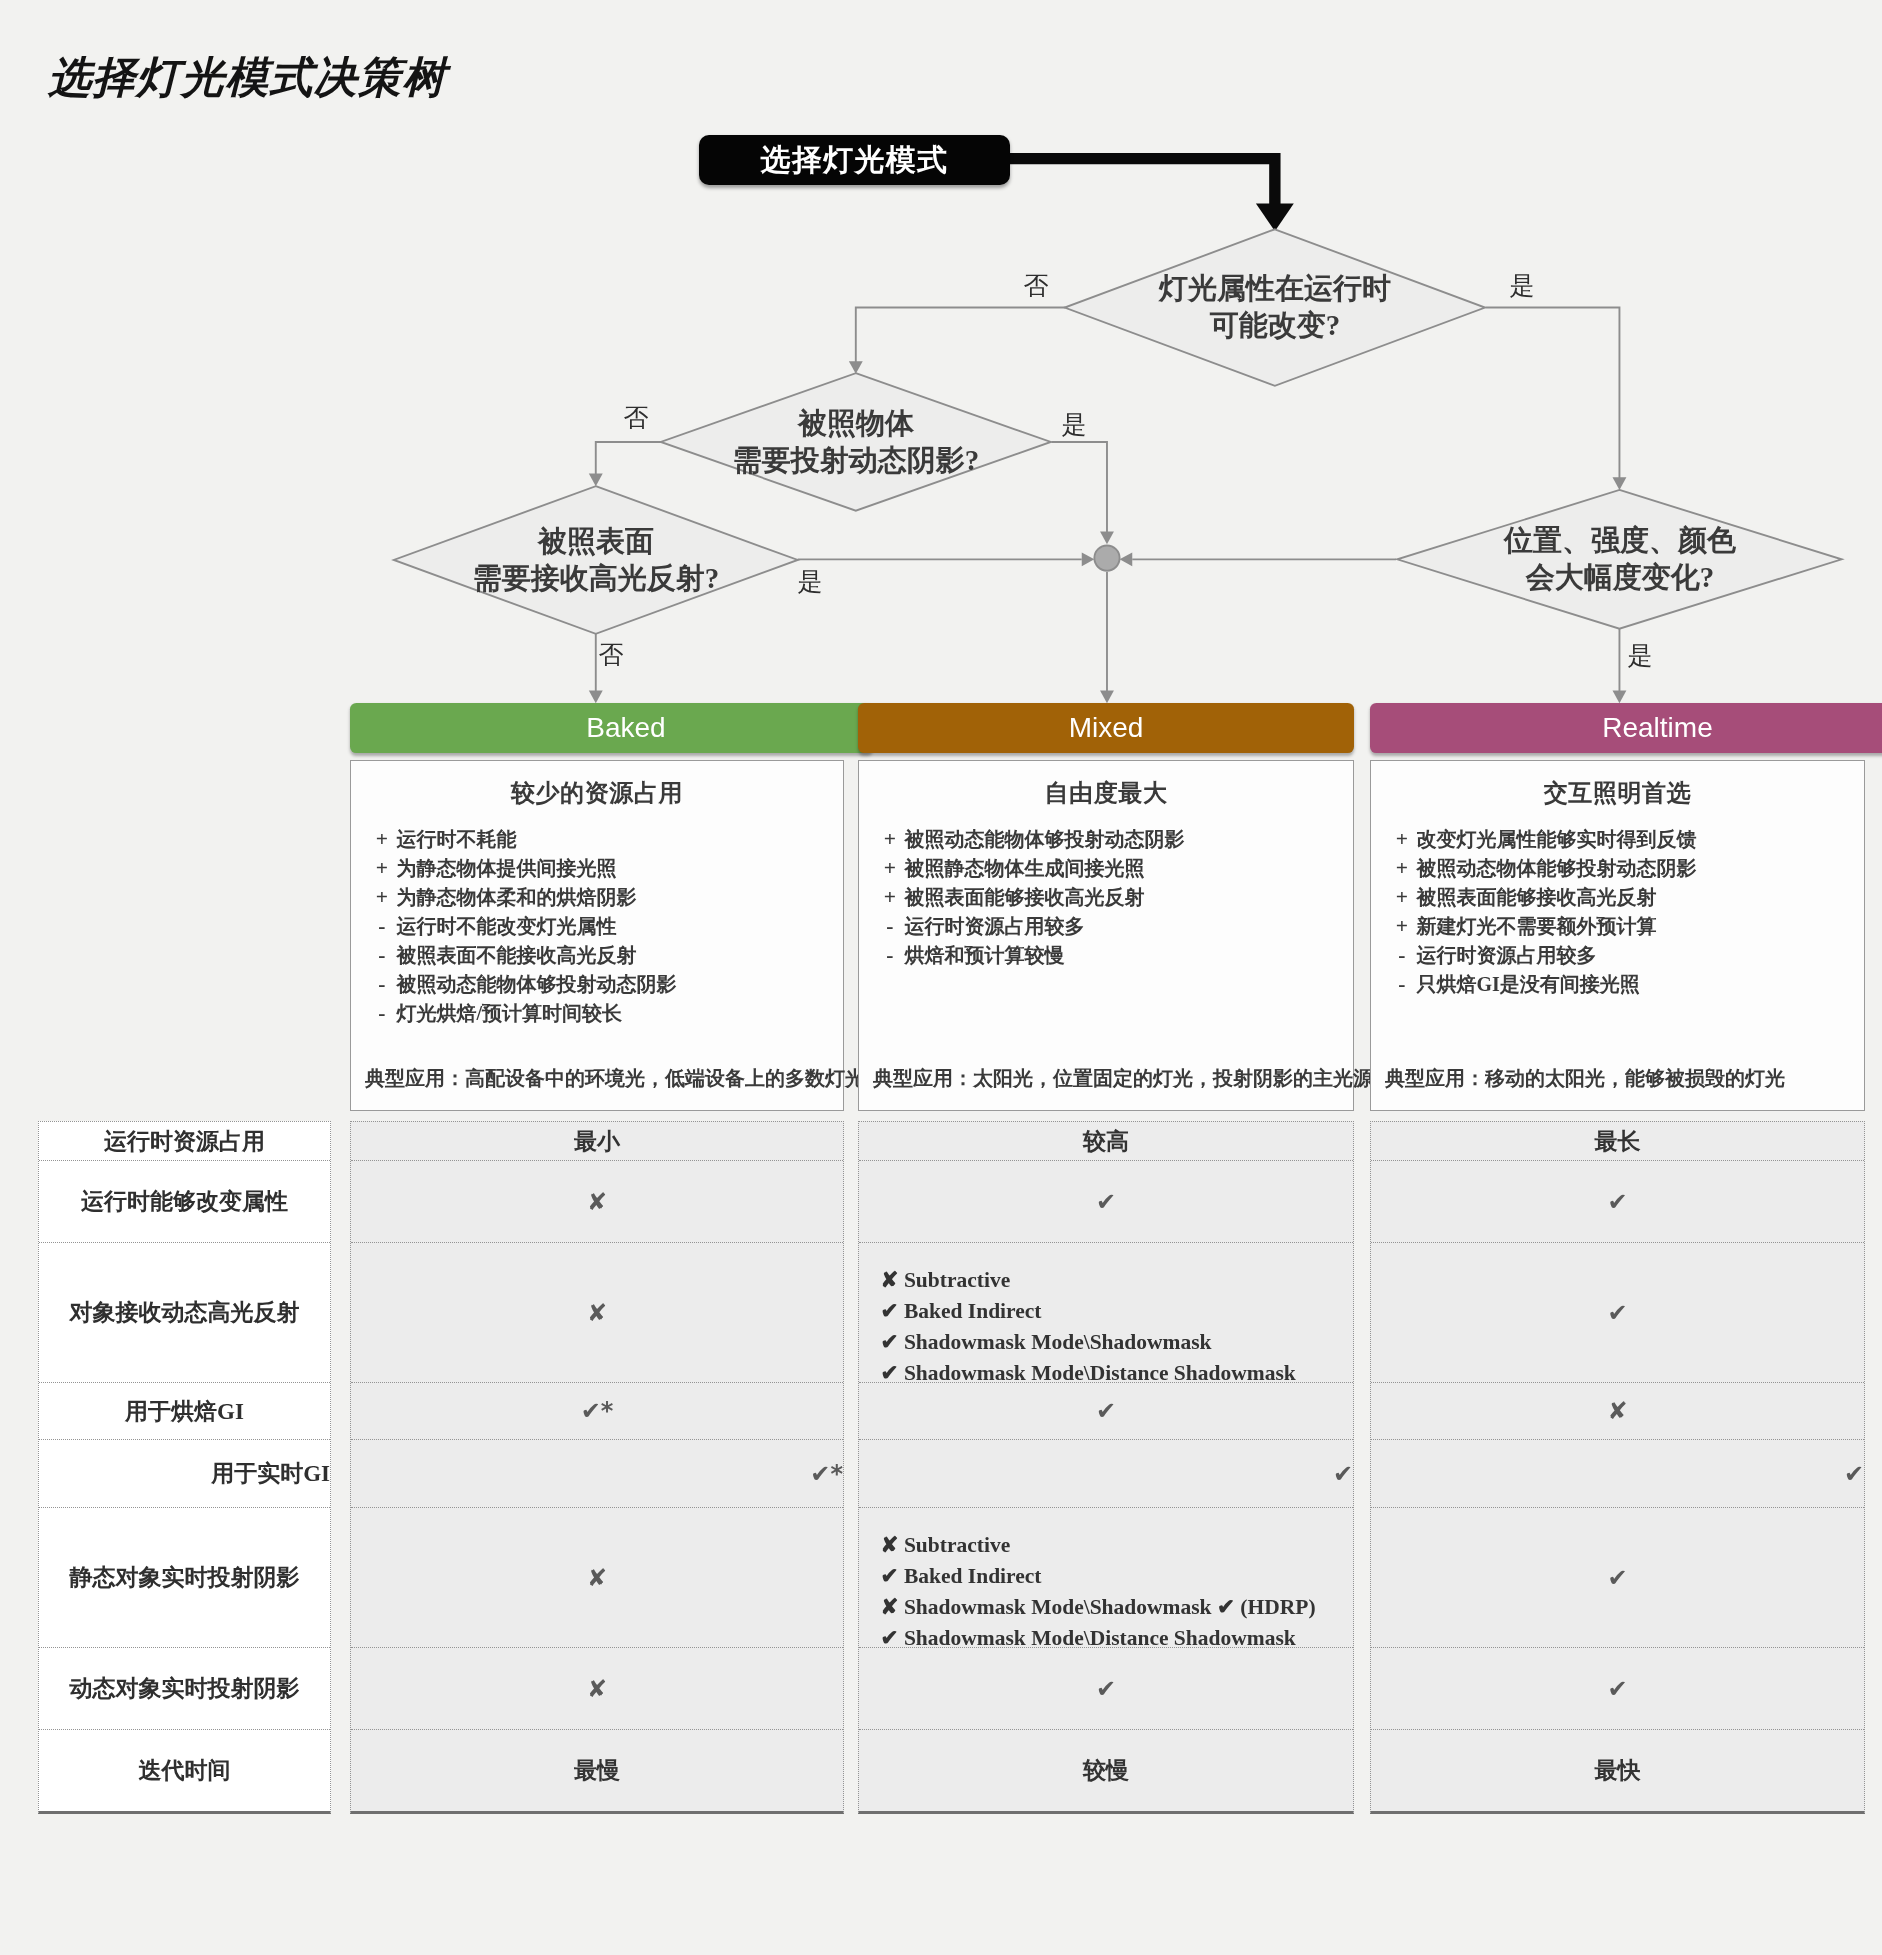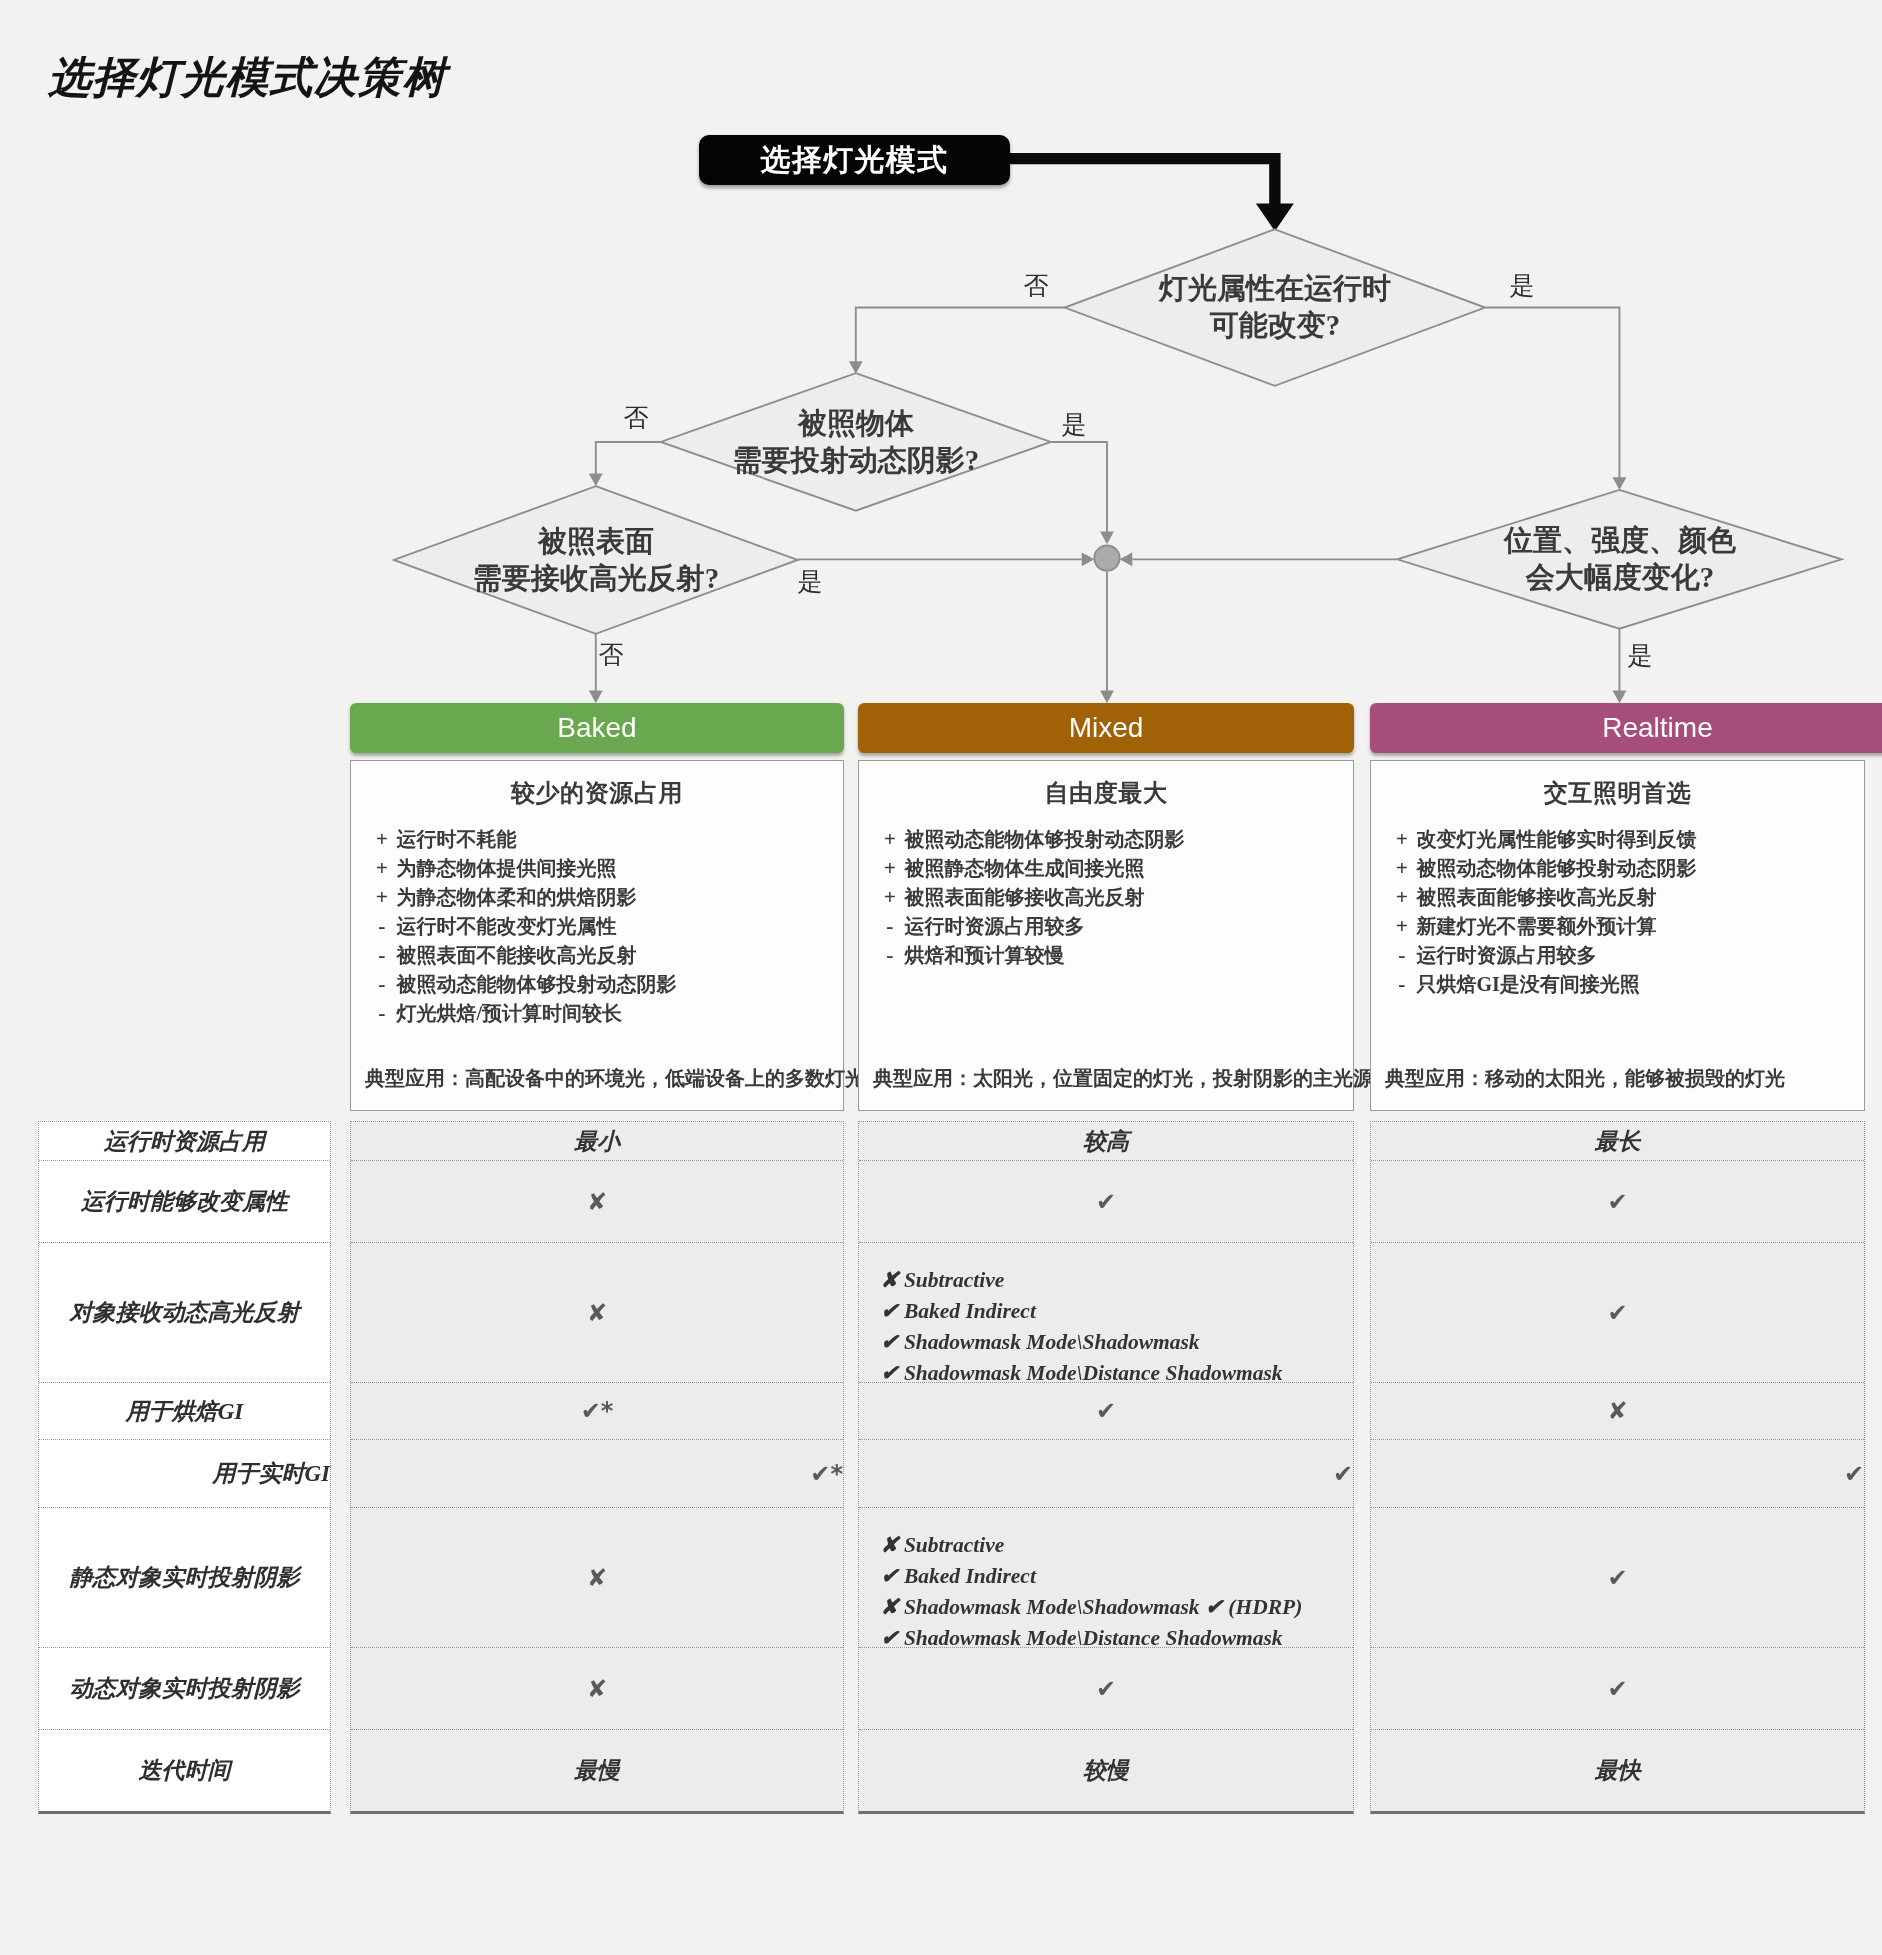--- a/index.html
+++ b/index.html
@@ -20,21 +20,21 @@
   .card-title{text-align:center;font-size:24px;font-weight:bold;color:#3a3a3a;margin-top:16.4px;letter-spacing:0.6px;}
   .card-items{margin-top:16.4px;padding-left:16.4px;display:flex;flex-direction:column;}
   .item{display:flex;align-items:baseline;height:29px;}
   .sign{width:29px;text-align:center;font-size:21.5px;font-weight:bold;color:#3a3a3a;flex:none;}
   .item-text{font-size:20px;font-weight:bold;color:#3a3a3a;white-space:nowrap;}
   .card-typical{margin-top:auto;padding:0 14px 17.7px 14px;font-size:20px;font-weight:bold;color:#3a3a3a;white-space:nowrap;}
   .t-col{position:absolute;top:1121px;height:693px;box-sizing:border-box;background:#ececec;
          border-left:1.9px dotted #949494;border-right:1.9px dotted #949494;border-top:1.9px dotted #949494;
          border-bottom:3.2px solid #6f6f6f;}
   .label-col{background:#ffffff;}
-  .t-cell{box-sizing:border-box;border-bottom:1.9px dotted #949494;display:flex;align-items:center;justify-content:center;font-style:italic;}
+  .t-cell{box-sizing:border-box;border-bottom:1.9px dotted #949494;display:flex;align-items:center;justify-content:center;}
   .t-cell.last{border-bottom:none;}
   .r1{height:39px;} .r2{height:82px;} .r3{height:140px;} .r4{height:57px;}
   .r5{height:68px;justify-content:flex-end;} .r6{height:140px;} .r7{height:82px;} .r8{height:81px;}
   .row-label{font-size:23px;font-weight:bold;color:#2f2f2f;white-space:nowrap;}
   .cell-text{font-size:23px;font-weight:bold;color:#333;}
   .mark{font-family:"DejaVu Sans",sans-serif;font-size:24px;font-weight:bold;color:#5a5a5a;}
   .cell-lines{width:100%;padding-left:21.5px;display:flex;flex-direction:column;justify-content:space-between;margin-top:28px;}
   .cell-line{font-size:21.5px;font-weight:bold;color:#333;line-height:31px;text-align:left;white-space:nowrap;}
 </style>
 </head>
@@ -103,21 +103,21 @@
   </div>
 
   <div class="edge-label" style="left:1036px;top:285px">否</div>
   <div class="edge-label" style="left:1522px;top:285px">是</div>
   <div class="edge-label" style="left:636px;top:417px">否</div>
   <div class="edge-label" style="left:1074px;top:424px">是</div>
   <div class="edge-label" style="left:810px;top:581px">是</div>
   <div class="edge-label" style="left:611px;top:654px">否</div>
   <div class="edge-label" style="left:1640px;top:655px">是</div>
 
-  <div class="bar" style="left: 350px; width: 494px; background-color: rgb(106, 168, 79);">
+  <div class="bar" style="left: 350px; width: 494px; background-color: rgb(106, 168, 79); padding-left: 29px;">
     <span>Baked</span>
   </div>
   <div class="bar" style="left: 858px; width: 496px; background-color: #a16207;">
     <span>Mixed</span>
   </div>
   <div class="bar" style="left: 1370px; width: 495px; background-color: rgb(166, 77, 121); padding-left: 40px;">
     <span>Realtime</span>
   </div>
 
   <div class="card" style="left:350px;width:494px">

